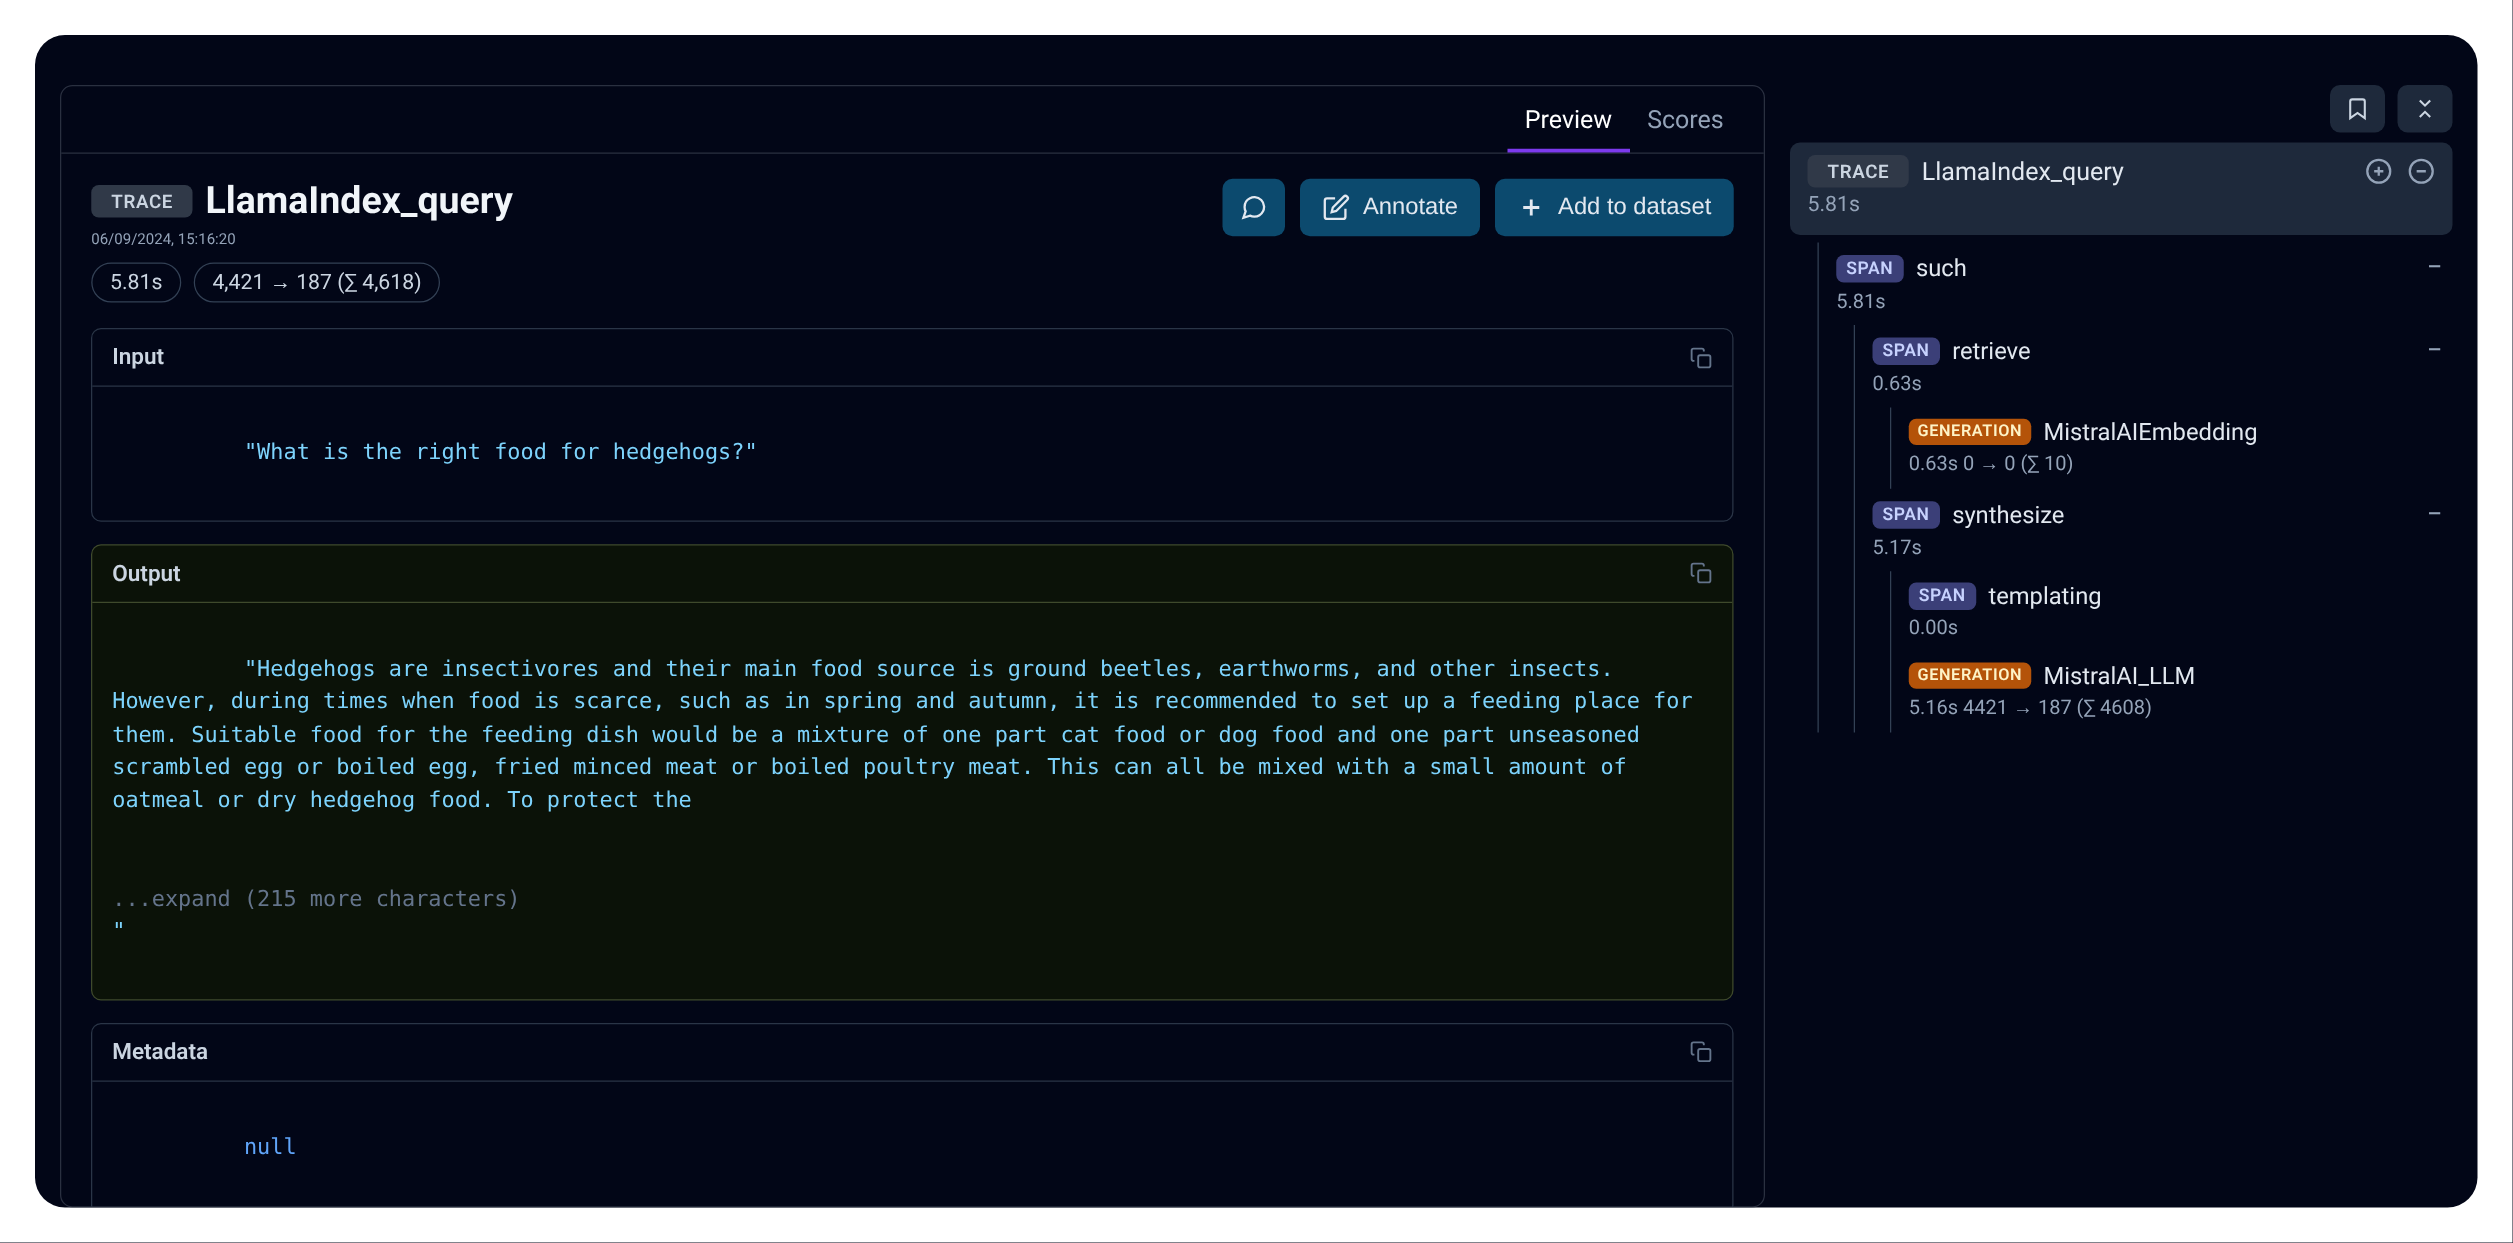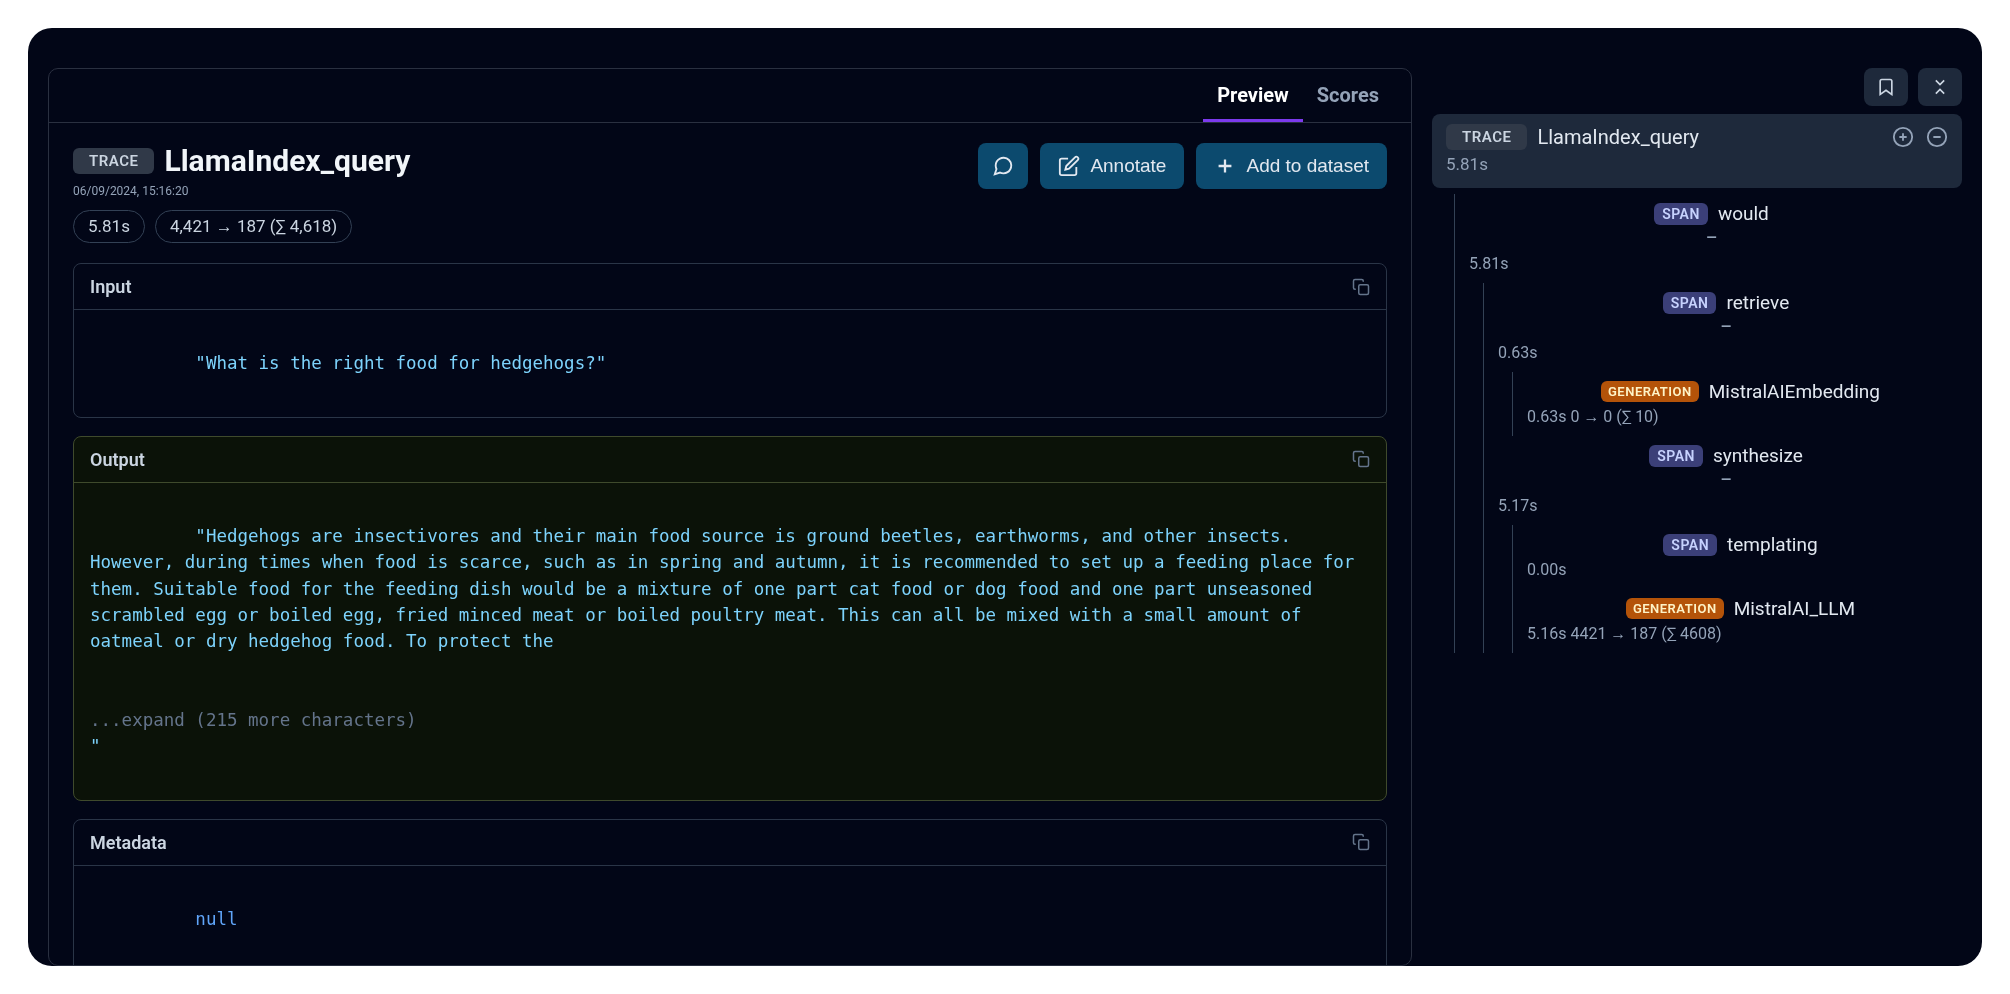--- a/index.html
+++ b/index.html
@@ -29,21 +29,21 @@
 }
 .tabs {
   display: flex;
   justify-content: flex-end;
   border-bottom: 1px solid #2a3040;
   padding: 0 18px;
 }
 .tab {
   padding: 14px 14px 12px 14px;
   font-size: 20px;
-  font-weight: 700;
+  font-weight: 400;
   color: #94a3b8;
   cursor: pointer;
 }
 .tab.active {
   color: #ffffff;
   border-bottom: 3px solid #7c3aed;
 }
 .header-row {
   display: flex;
   justify-content: space-between;
@@ -222,21 +222,20 @@
   border-left: 1px solid #334155;
   padding-left: 6px;
 }
 .tree-item {
   padding: 8px 8px 10px 8px;
 }
 .tree-item-head {
   display: flex;
   align-items: center;
   justify-content: space-between;
-  flex-direction: column;
 }
 .tree-item-title {
   display: flex;
   align-items: center;
   gap: 10px;
   font-size: 19px;
   color: #e2e8f0;
 }
 .tree-item-sub {
   font-size: 16px;
@@ -375,21 +374,21 @@
           </div>
         </div>
         <div class="tree-meta">5.81s</div>
       </div>
 
       <div class="tree-children">
         <div class="tree-item">
           <div class="tree-item-head">
             <div class="tree-item-title">
               <span class="badge badge-span">SPAN</span>
-              <span>would</span>
+              <span>such</span>
             </div>
             <span class="collapse-dash">−</span>
           </div>
           <div class="tree-item-sub">5.81s</div>
         </div>
 
         <div class="tree-children">
           <div class="tree-item">
             <div class="tree-item-head">
               <div class="tree-item-title">

